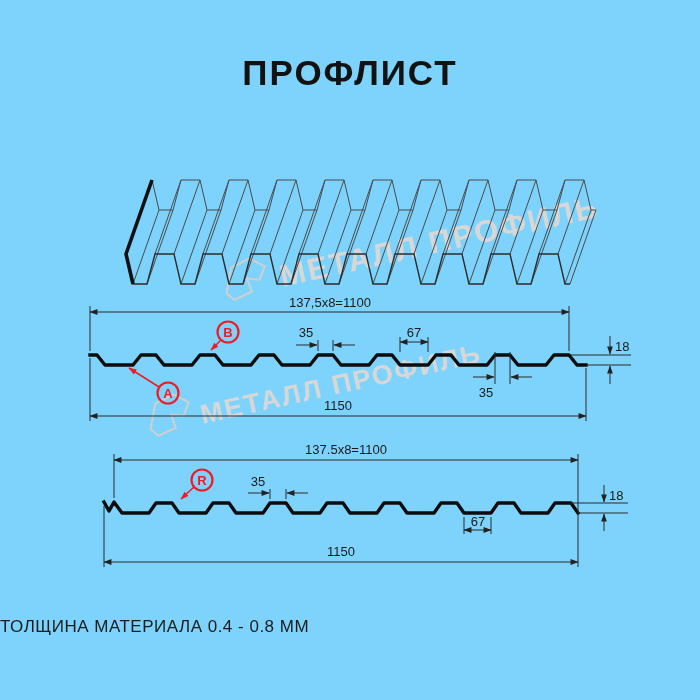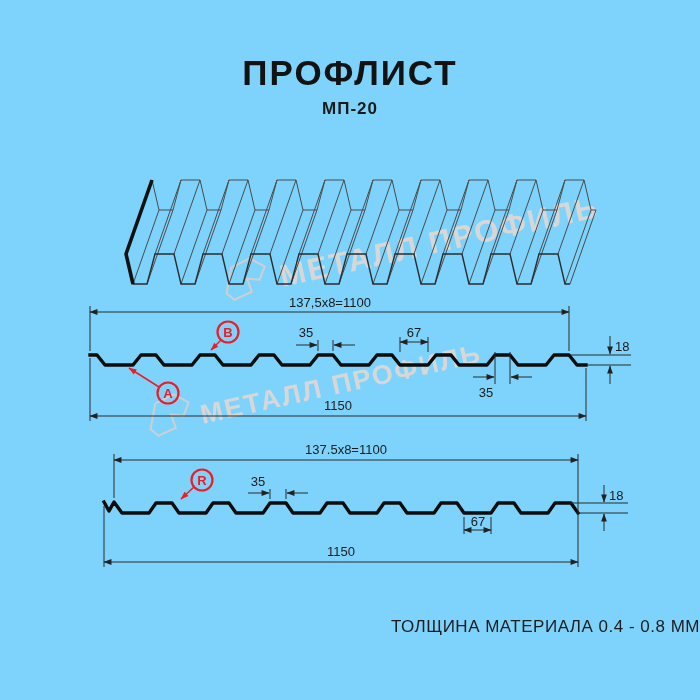--- a/index.html
+++ b/index.html
@@ -2,21 +2,21 @@
 <html><head>
 <meta charset="utf-8">
 <style>
   html,body{margin:0;padding:0;background:#fff;}
   .page{position:relative;width:700px;height:700px;background:#7dd3fc;overflow:hidden;
         font-family:"Liberation Sans",sans-serif;color:#151515;}
   .title{position:absolute;top:53px;left:0;width:700px;text-align:center;
          font-size:35px;font-weight:bold;letter-spacing:2px;color:#121212;}
   .subtitle{position:absolute;top:99px;left:0;width:700px;text-align:center;
          font-size:17px;font-weight:bold;letter-spacing:1px;color:#1a1a1a;}
-  .footer{position:absolute;top:617px;left:0;width:700px;text-align:right;
+  .footer{position:absolute;top:617px;left:0;width:700px;text-align:left;
          font-size:17px;font-weight:500;letter-spacing:.5px;color:#1c1c1c;}
   svg.diagram{position:absolute;left:0;top:0;width:700px;height:700px;}
   .prof{fill:none;stroke:#0c0c0c;stroke-width:3.4;stroke-linejoin:round;stroke-linecap:square;}
   .dim line{stroke:#2b2b2b;stroke-width:1;}
   .dim text{font-size:13px;fill:#1a1a1a;text-anchor:middle;font-family:"Liberation Sans",sans-serif;}
   .dim text.start{text-anchor:start;}
   .red line{stroke:#ee1c24;stroke-width:1.5;}
   .red circle{fill:none;stroke:#ee1c24;stroke-width:2.2;}
   .red text{fill:#ee1c24;font-size:13px;font-weight:bold;text-anchor:middle;}
   .wm-logo{fill:none;stroke:#cfcfcf;stroke-width:2;stroke-linejoin:round;}
@@ -26,21 +26,20 @@
   .l3d{stroke:#4a4a4a;stroke-width:1;fill:none;}
   .l3df{stroke:#2c2c2c;stroke-width:1.4;fill:none;}
   .edge3d{stroke:#111;stroke-width:3.6;fill:none;}
 </style>
 </head>
 <body>
 
 <div class="page">
 
   <div class="title">ПРОФЛИСТ</div>
-  <div class="subtitle">МП-20</div>
 
   <svg class="diagram" viewBox="0 0 700 700">
     <defs>
       <marker id="arr" viewBox="0 0 10 10" refX="9.3" refY="5" markerWidth="11" markerHeight="8" orient="auto-start-reverse" markerUnits="userSpaceOnUse">
         <path d="M0,1.4 L10,5 L0,8.6 Z" fill="#222"></path>
       </marker>
       <marker id="arrR" viewBox="0 0 10 10" refX="9.3" refY="5" markerWidth="10" markerHeight="8" orient="auto-start-reverse" markerUnits="userSpaceOnUse">
         <path d="M0,1.4 L10,5 L0,8.6 Z" fill="#ee1c24"></path>
       </marker>
     </defs>

